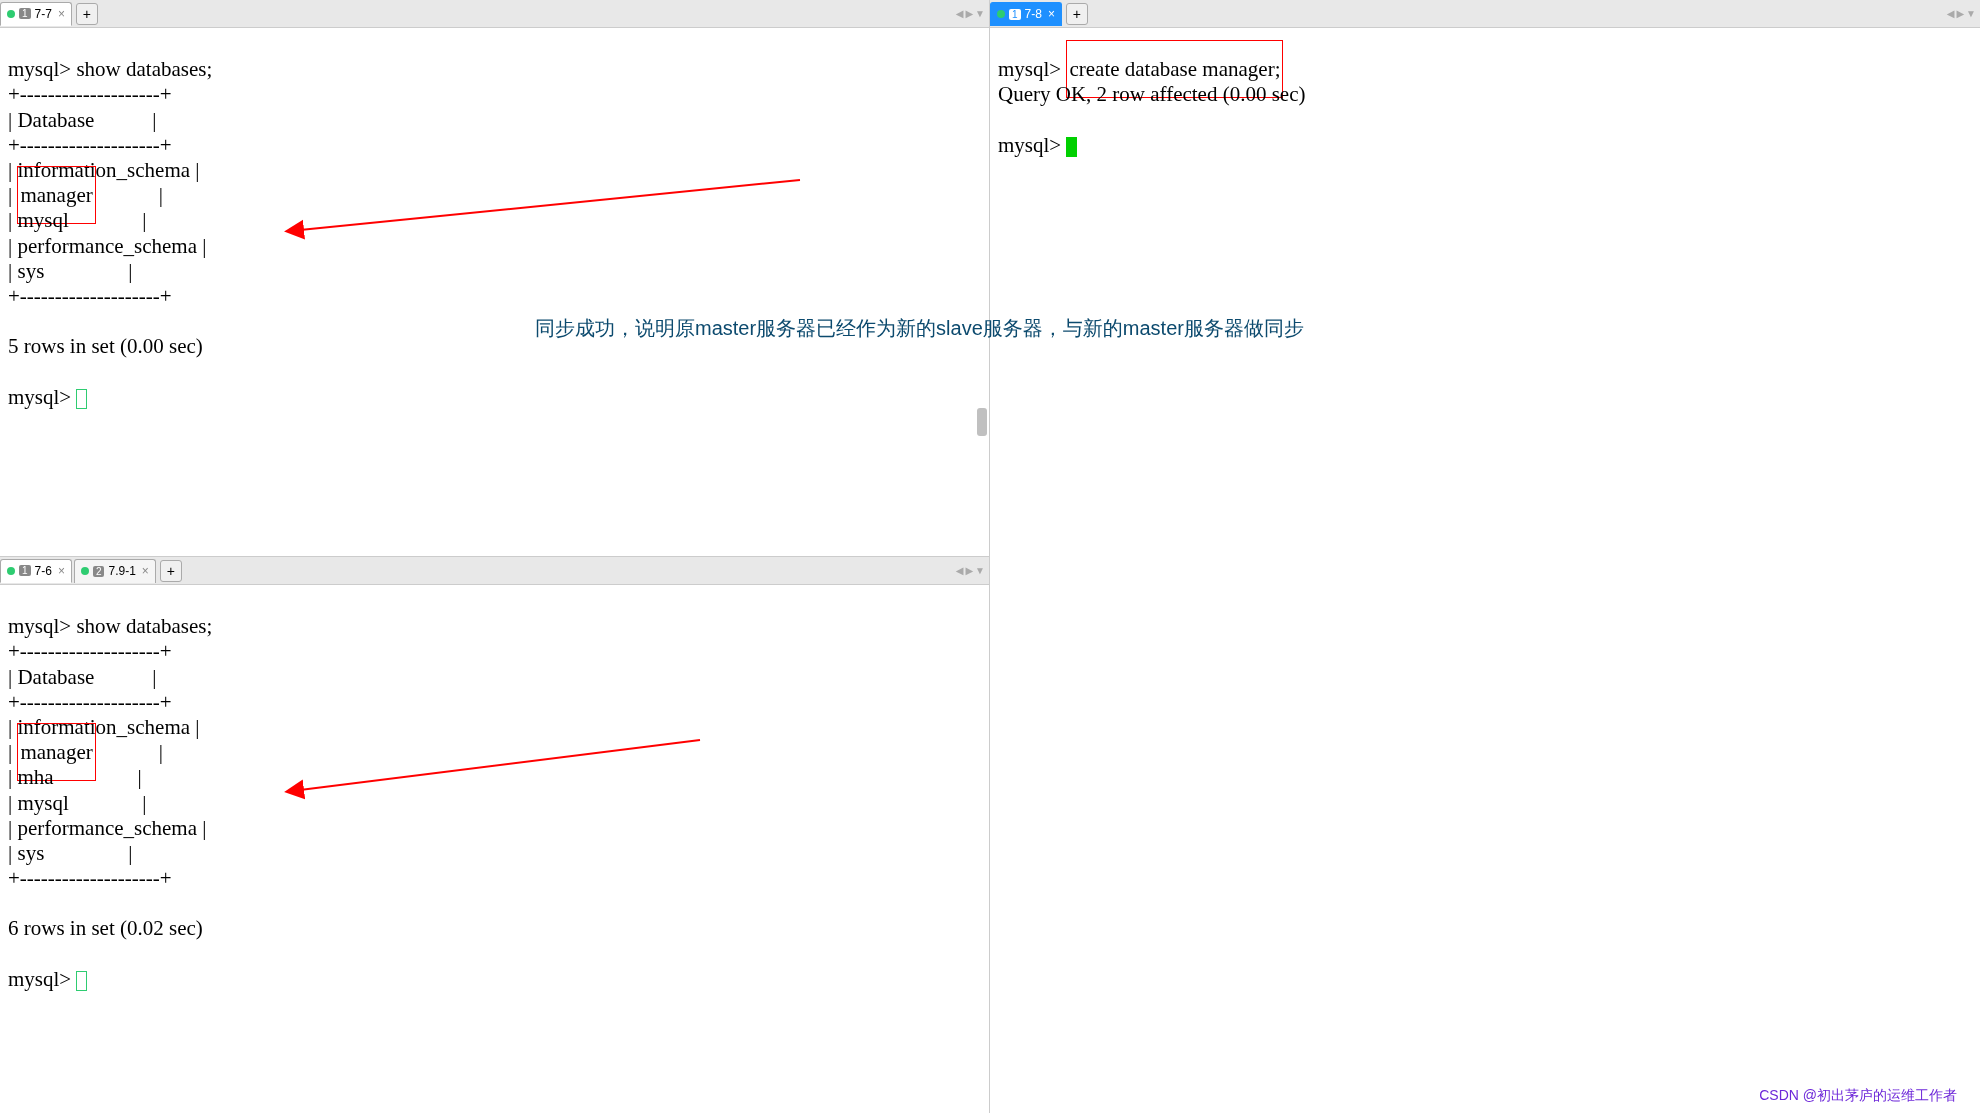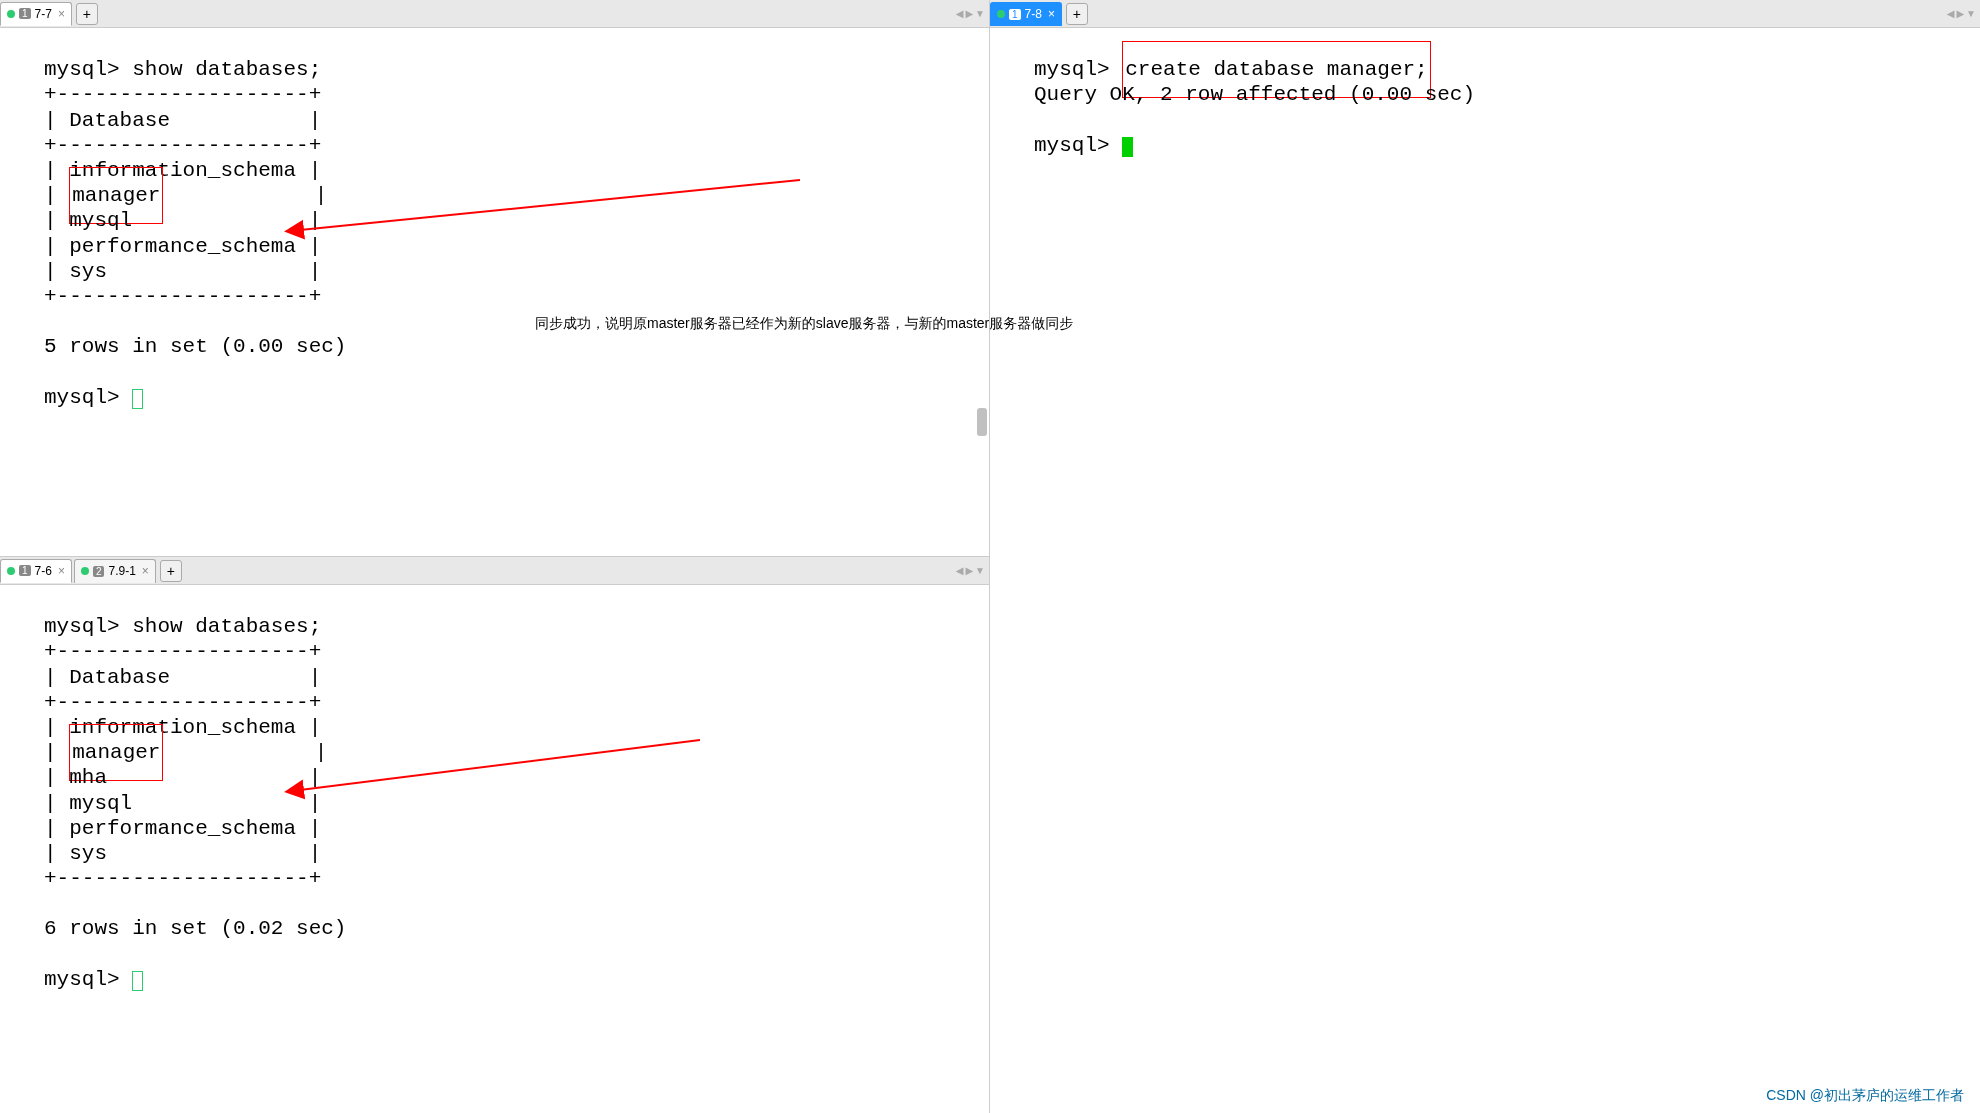--- a/index.html
+++ b/index.html
@@ -15,27 +15,27 @@
 .tab.active { background: #fff; border-bottom: 1px solid #fff; }
 .tab.active-right { background: #1e90ff; color: #fff; border-color: #1e90ff; }
 .status-dot { width: 8px; height: 8px; border-radius: 50%; background: #2ecc71; display: inline-block; }
 .tab-num { background: #888; color: #fff; font-size: 10px; padding: 0 3px; border-radius: 2px; }
 .tab.active-right .tab-num { background: #fff; color: #1e90ff; }
 .tab-close { color: #888; font-size: 12px; cursor: pointer; margin-left: 2px; }
 .tab.active-right .tab-close { color: #fff; }
 .add-tab { width: 22px; height: 22px; border: 1px solid #aaa; background: #f0f0f0; display: flex; align-items: center; justify-content: center; font-size: 14px; cursor: pointer; border-radius: 3px; margin-left: 2px; }
 .tab-nav { position: absolute; right: 4px; display: flex; gap: 2px; align-items: center; }
 .tab-nav span { color: #aaa; font-size: 10px; cursor: pointer; }
-.terminal { flex: 1; background: #fff; font-family: Liberation Mono, monospace; font-size: 21px; line-height: 1.2; padding: 4px 8px; overflow: auto; position: relative; white-space: pre; margin-left: 36px; }
+.terminal { flex: 1; background: #fff; font-family: Liberation Serif, serif; font-size: 21px; line-height: 1.2; padding: 4px 8px; overflow: auto; position: relative; white-space: pre; }
 .cursor-green { display: inline-block; width: 11px; height: 20px; border: 1px solid #2ecc71; vertical-align: text-bottom; }
 .cursor-filled { display: inline-block; width: 11px; height: 20px; background: #00d000; vertical-align: text-bottom; }
 .redbox { border: 1.5px solid red; padding: 16px 2px; }
-.annotation { position: absolute; color: #000000; font-size: 14px; font-family: Arial, 'Microsoft YaHei', sans-serif; pointer-events: none; z-index: 100; }
+.annotation { position: absolute; color: #0c4a6e; font-size: 20px; font-family: Arial, 'Microsoft YaHei', sans-serif; pointer-events: none; z-index: 100; }
 .arrow-svg { position: absolute; pointer-events: none; z-index: 99; }
-.watermark { position: absolute; right: 16px; bottom: 8px; color: #0369a1; font-size: 14px; font-family: Arial, 'Microsoft YaHei', sans-serif; text-align: right; }
+.watermark { position: absolute; right: 23px; bottom: 8px; color: #6d28d9; font-size: 14px; font-family: Arial, 'Microsoft YaHei', sans-serif; text-align: right; }
 .scrollbar-thumb { position: absolute; right: 2px; width: 10px; height: 28px; background: #c0c0c0; border-radius: 3px; }
 </style>
 </head>
 <body>
 
 <div class="main-container">
   <div class="left-column">
 
     <div class="pane pane-top-left">
       <div class="tabbar">

